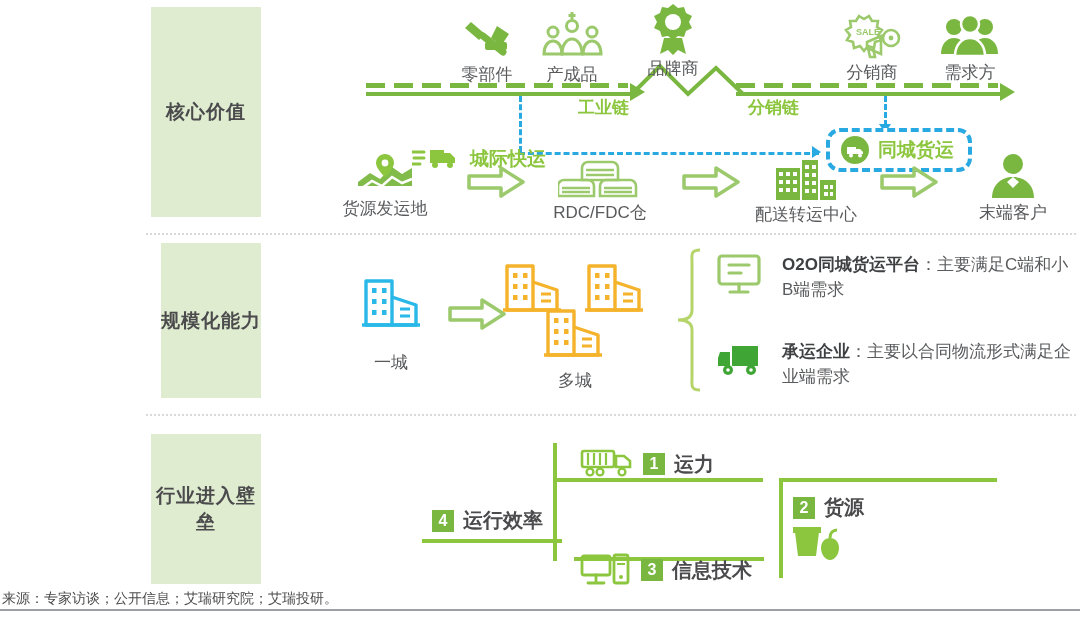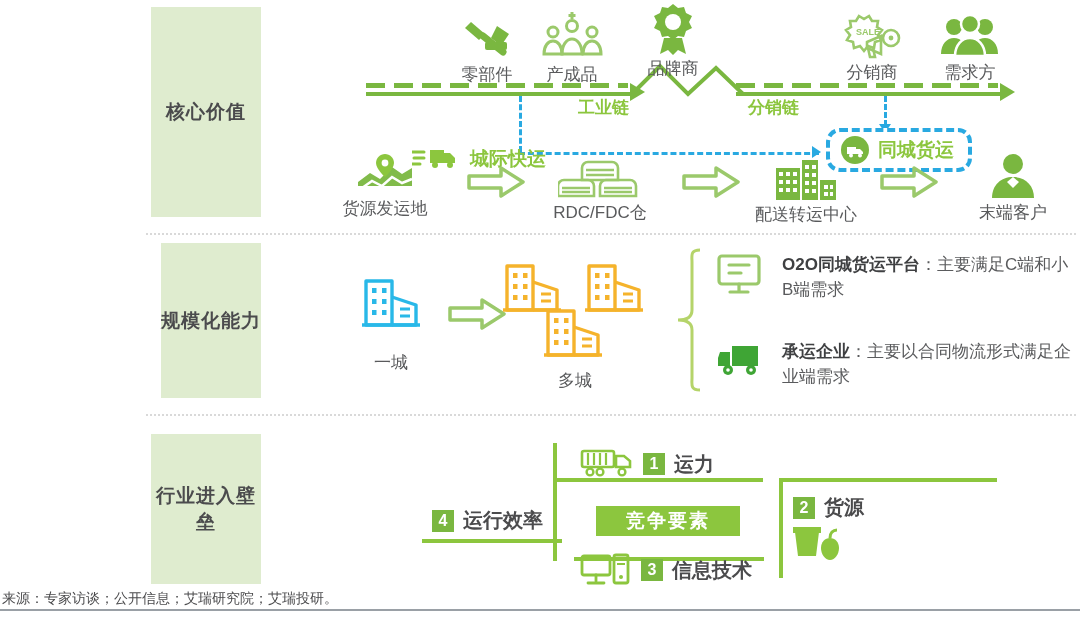--- a/index.html
+++ b/index.html
@@ -421,21 +421,20 @@
       <circle cx="12" cy="30" r="5" fill="#3fa535"></circle>
       <circle cx="35" cy="30" r="5" fill="#3fa535"></circle>
       <circle cx="12" cy="30" r="1.8" fill="#ffffff"></circle>
       <circle cx="35" cy="30" r="1.8" fill="#ffffff"></circle>
     </svg>
     <div class="body">
       <b>承运企业</b><span>：</span><span>主要以合同物流形式满足企业端需求</span>
     </div>
   </div>
 
-  <div class="centerbox" style="left:596px;top:506px;width:144px;height:30px;">竞争要素</div>
 
   <div class="gline" style="left:553px;top:443px;width:4px;height:66px;"></div>
   <div class="gline" style="left:553px;top:478px;width:210px;height:4px;"></div>
   <div class="gline" style="left:553px;top:509px;width:4px;height:52px;"></div>
   <div class="gline" style="left:574px;top:557px;width:190px;height:4px;"></div>
   <div class="gline" style="left:422px;top:539px;width:140px;height:4px;"></div>
   <div class="gline" style="left:779px;top:478px;width:4px;height:100px;"></div>
   <div class="gline" style="left:779px;top:478px;width:218px;height:4px;"></div>
 
   <div class="s3label" style="left:580px;top:447px;">

